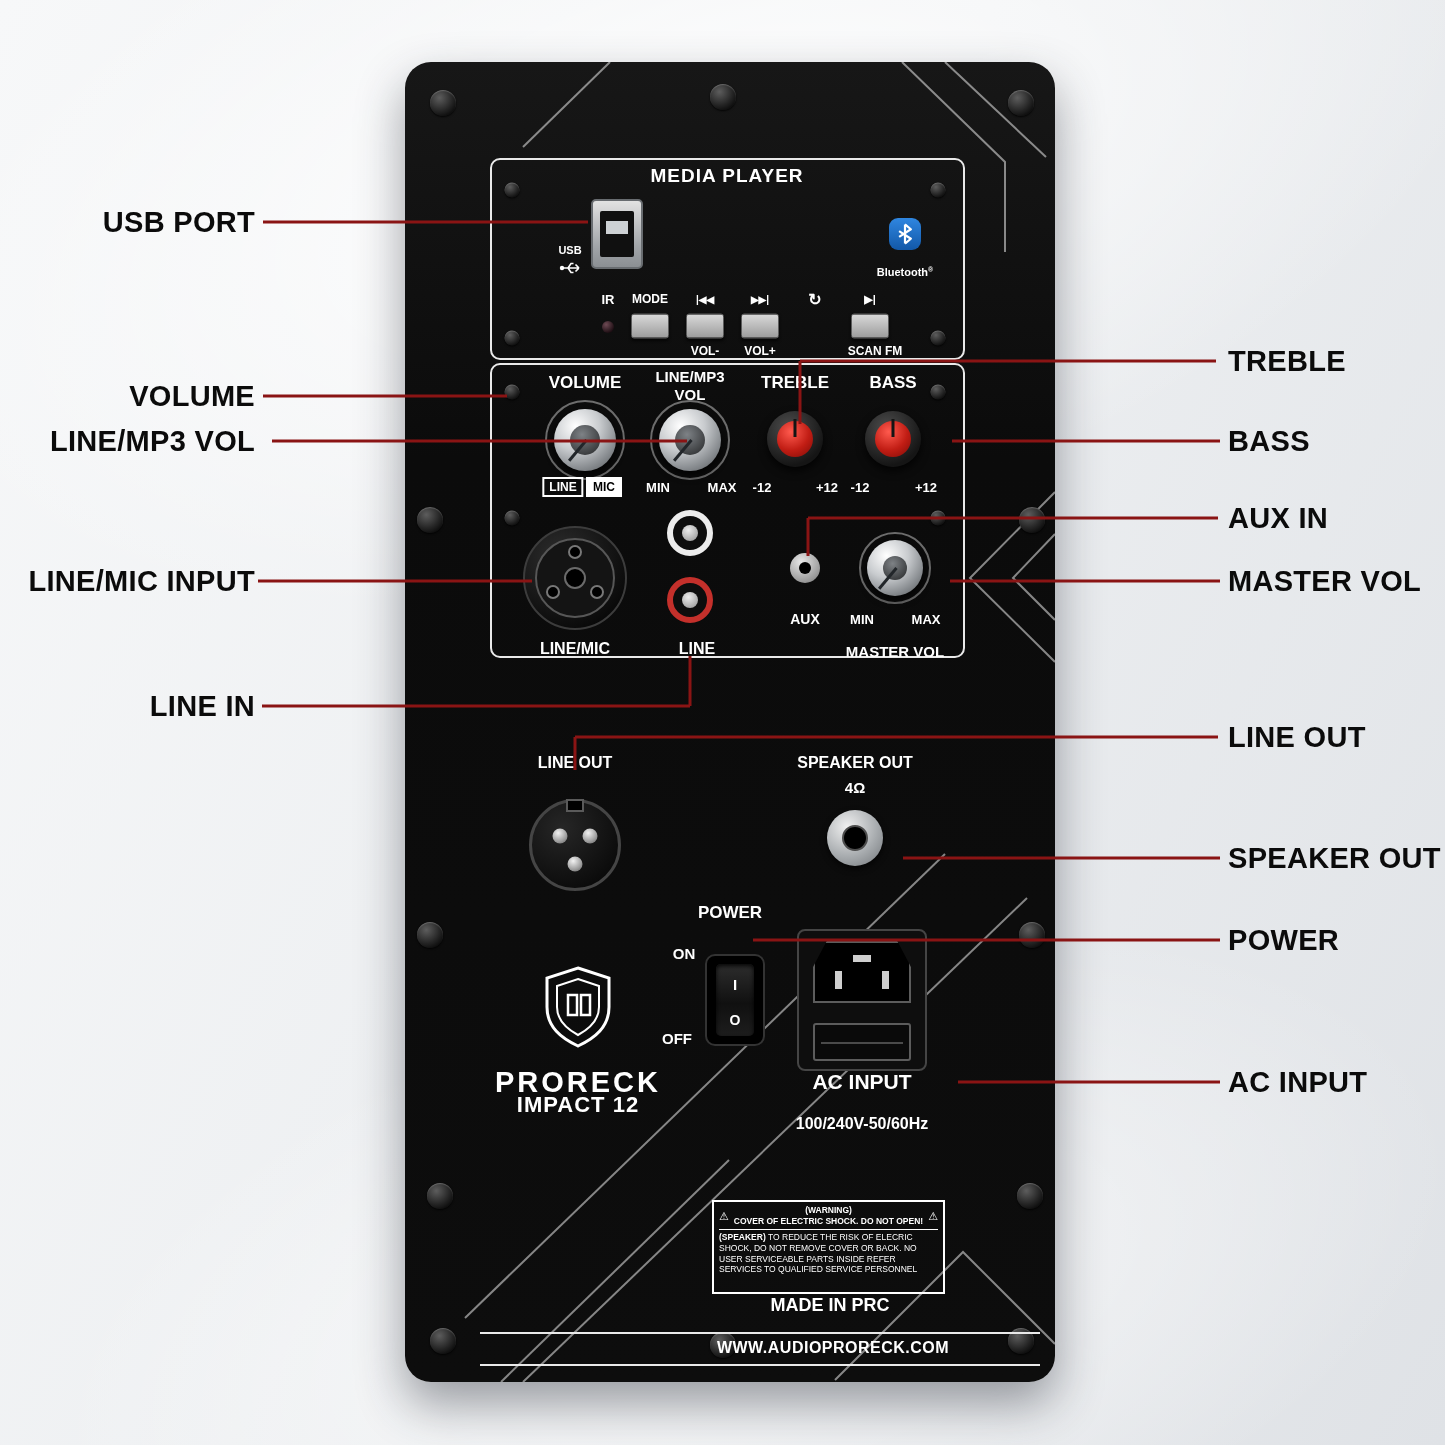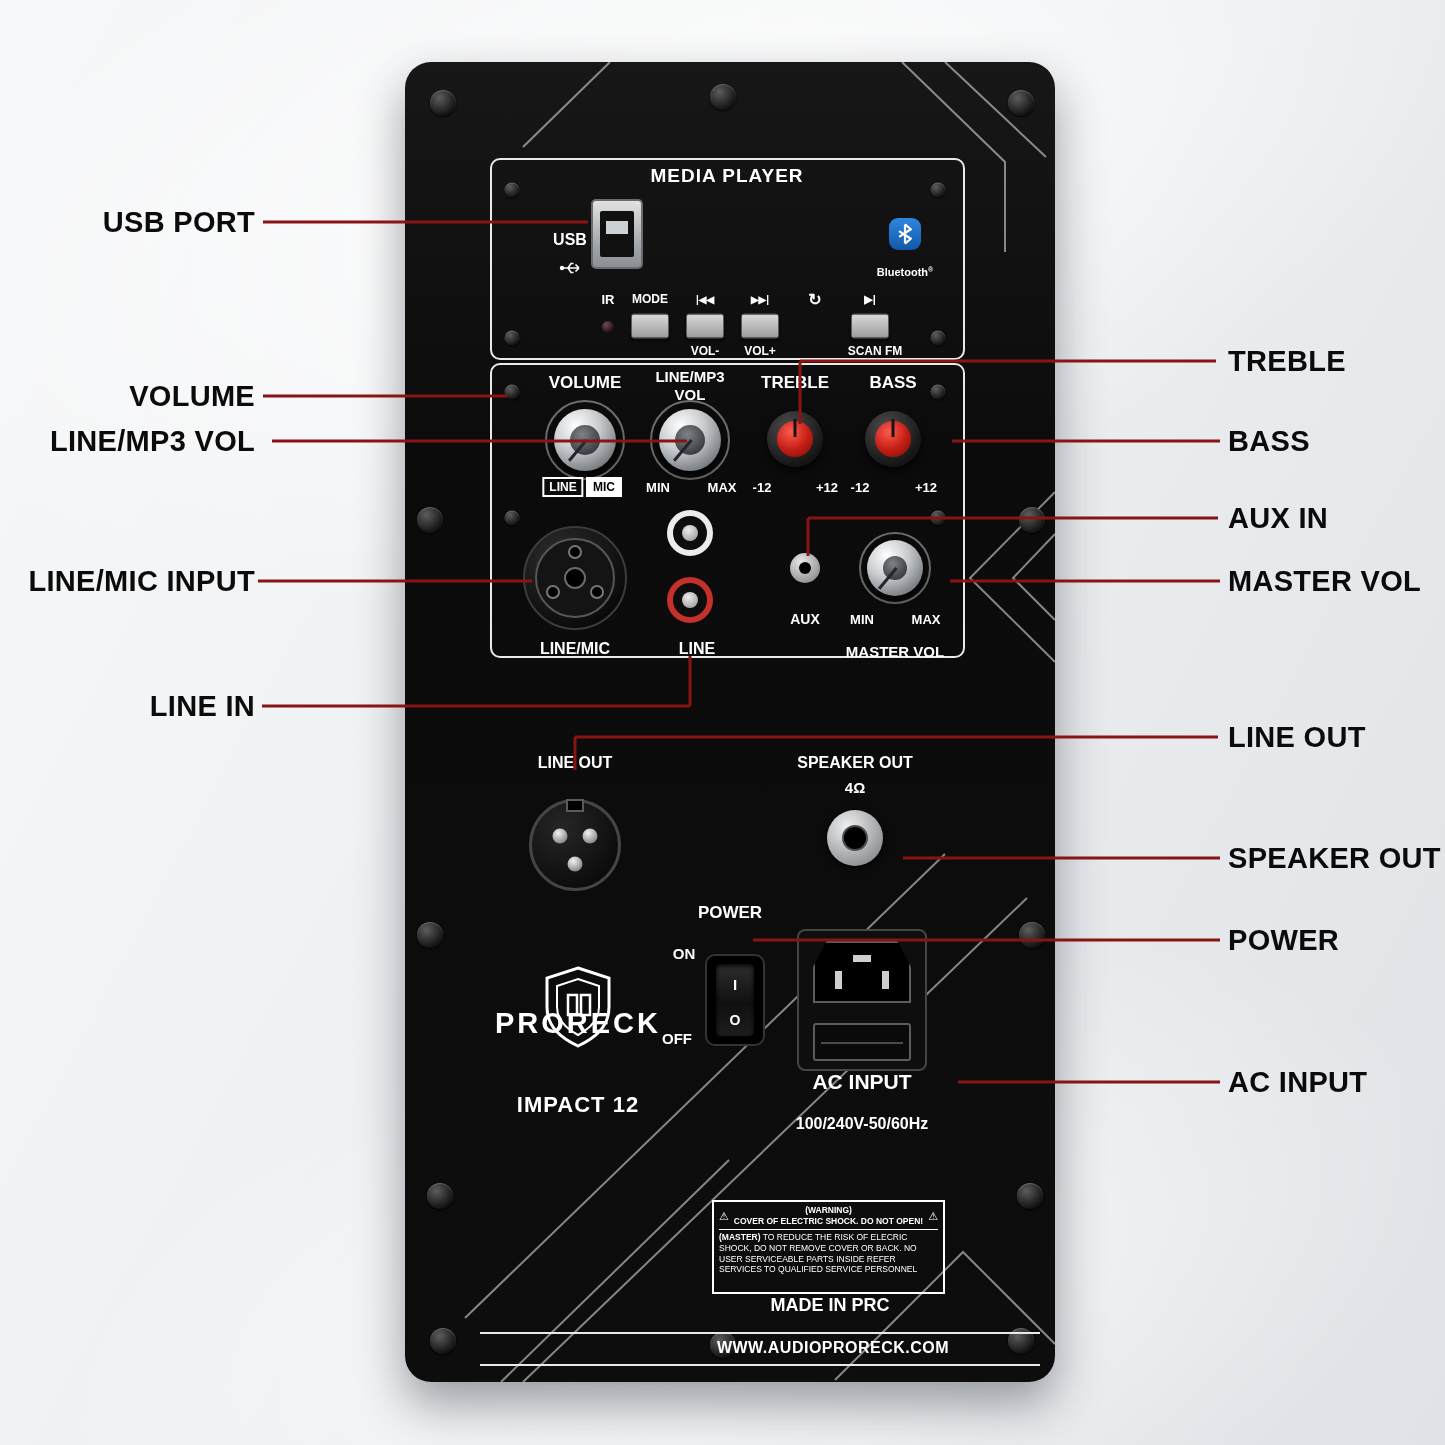--- a/index.html
+++ b/index.html
@@ -168,21 +168,21 @@
     <div class="screw small" style="left:107px; top:276px;"></div>
     <div class="screw small" style="left:533px; top:276px;"></div>
     <div class="screw small" style="left:107px; top:330px;"></div>
     <div class="screw small" style="left:533px; top:330px;"></div>
     <div class="screw small" style="left:107px; top:456px;"></div>
     <div class="screw small" style="left:533px; top:456px;"></div>
 
     <div class="wbox" style="left:85px; top:96px; width:475px; height:202px;"></div>
     <div class="pl" style="left:322px; top:114px; font-size:19px; letter-spacing:1px;">MEDIA PLAYER</div>
     <div class="usb-port"></div>
-    <div class="pl" style="left:165px; top:178px; font-size:16px;">USB</div>
+    <div class="pl" style="left:165px; top:188px; font-size:11px;">USB</div>
     <svg style="position:absolute; left:154px; top:198px;" width="24" height="16" viewBox="0 0 24 16">
       <circle cx="3" cy="8" r="2.2" fill="#fff"></circle>
       <path d="M3 8 H20 M20 8 L16.5 4.5 M20 8 L16.5 11.5 M9 8 L12 3.5 H14.5 M9 8 L12 12.5 H14.5" stroke="#fff" stroke-width="1.6" fill="none"></path>
     </svg>
     <div class="bt-badge">
       <svg width="22" height="26" viewBox="0 0 30 30">
           <path d="M15 2 V28 M15 2 L23 8.5 L7 19 M15 28 L23 21.5 L7 11" stroke="#fff" stroke-width="3" fill="none" stroke-linejoin="round"></path>
         </svg>
     </div>
     <div class="pl" style="left:500px; top:210px; font-size:11px;">
@@ -273,34 +273,34 @@
       <div class="iec-fuse"></div>
     </div>
     <div class="pl" style="left:457px; top:1020px; font-size:21px;">AC INPUT</div>
     <div class="pl" style="left:457px; top:1062px; font-size:16px;">100/240V-50/60Hz</div>
 
     <svg style="position:absolute; left:138px; top:903px;" width="70" height="84" viewBox="0 0 70 84">
       <path d="M35 3 L66 13 V42 C66 62 52 73 35 81 C18 73 4 62 4 42 V13 Z" stroke="#fff" stroke-width="3" fill="none"></path>
       <path d="M35 14 L56 21 V42 C56 56 46 64 35 70 C24 64 14 56 14 42 V21 Z" stroke="#fff" stroke-width="2" fill="none"></path>
       <path d="M25 30 h9 v20 h-9 z M38 30 h9 v20 h-9 z" stroke="#fff" stroke-width="2.5" fill="none"></path>
     </svg>
-    <div class="pl" style="left:173px; top:961px; font-size:29px; letter-spacing:3px;text-align:right;">PRORECK</div>
+    <div class="pl" style="left:173px; top:1020px; font-size:29px; letter-spacing:3px;text-align:right;">PRORECK</div>
     <div class="pl" style="left:173px; top:1043px; font-size:22px; letter-spacing:1px;">IMPACT 12</div>
 
     <div class="warnbox">
       <div class="warnhead">
         <span class="warn-tri">⚠</span>
         <span style="font-weight:bold;">
           <span>(WARNING)</span><br>
           <span>COVER OF ELECTRIC SHOCK. DO NOT OPEN!</span>
         </span>
         <span class="warn-tri">⚠</span>
       </div>
       <div style="text-align:left;">
-        <span style="font-weight:bold;">(MASTER)</span>
+        <span style="font-weight:bold;">(SPEAKER)</span>
         <span>TO REDUCE THE RISK OF ELECRIC SHOCK, DO NOT REMOVE COVER OR BACK. NO USER SERVICEABLE PARTS INSIDE REFER SERVICES TO QUALIFIED SERVICE PERSONNEL</span>
       </div>
     </div>
     <div class="pl" style="left:425px; top:1243px; font-size:18px;">MADE IN PRC</div>
 
     <div class="footline" style="top:1270px;"></div>
     <div class="pl" style="left:428px; top:1286px; font-size:16px; letter-spacing:.5px;">WWW.AUDIOPRORECK.COM</div>
     <div class="footline" style="top:1302px;"></div>
   </div>
 

